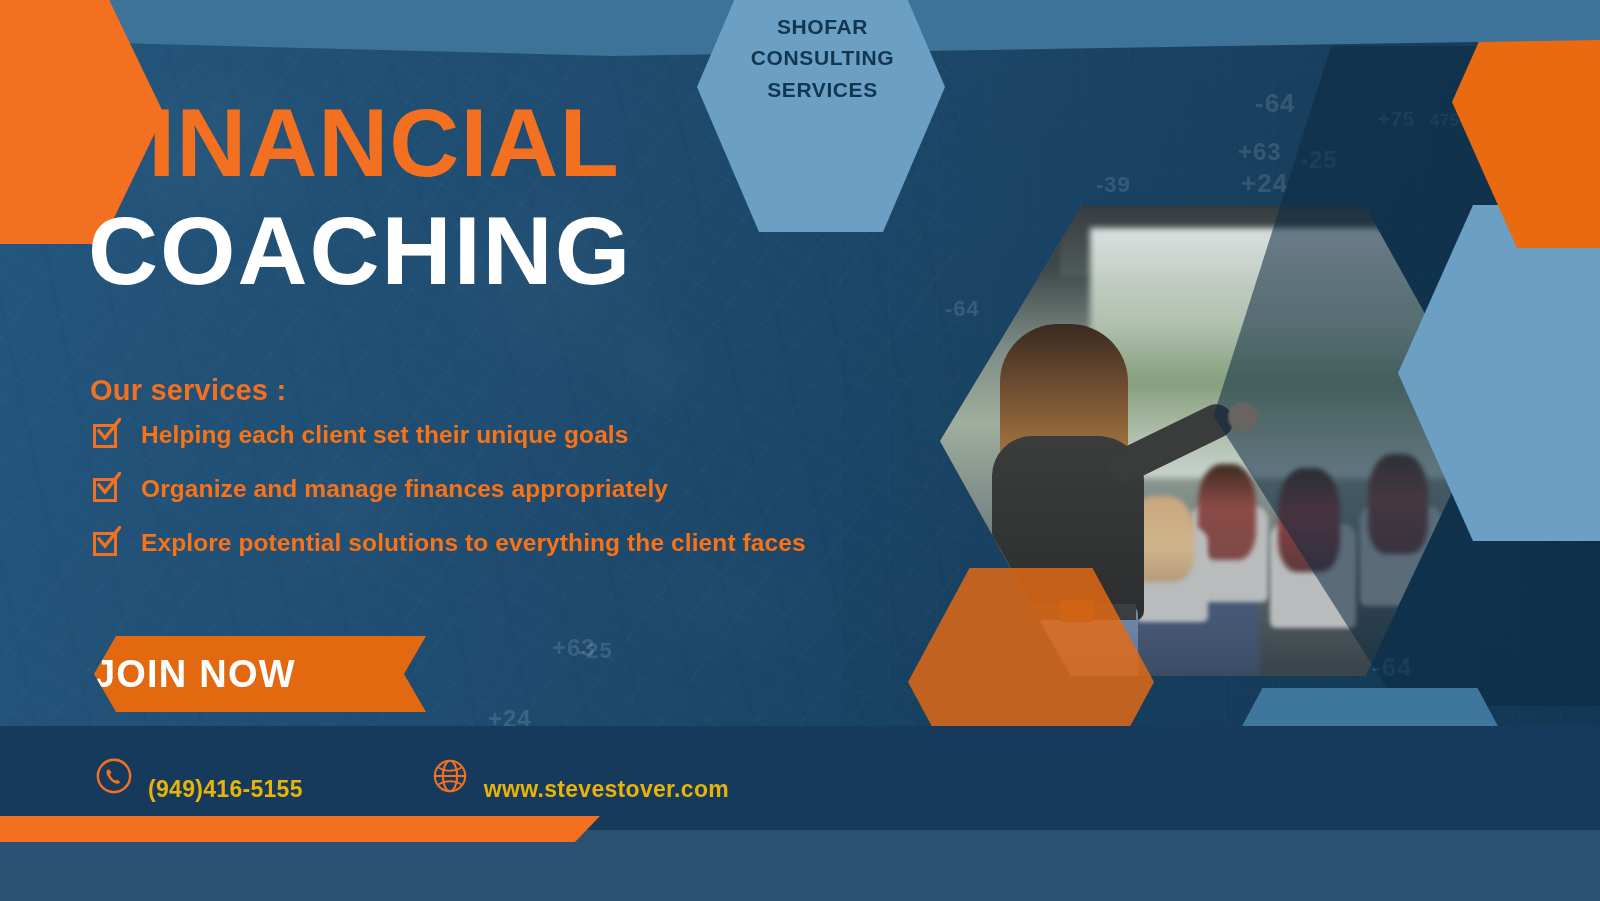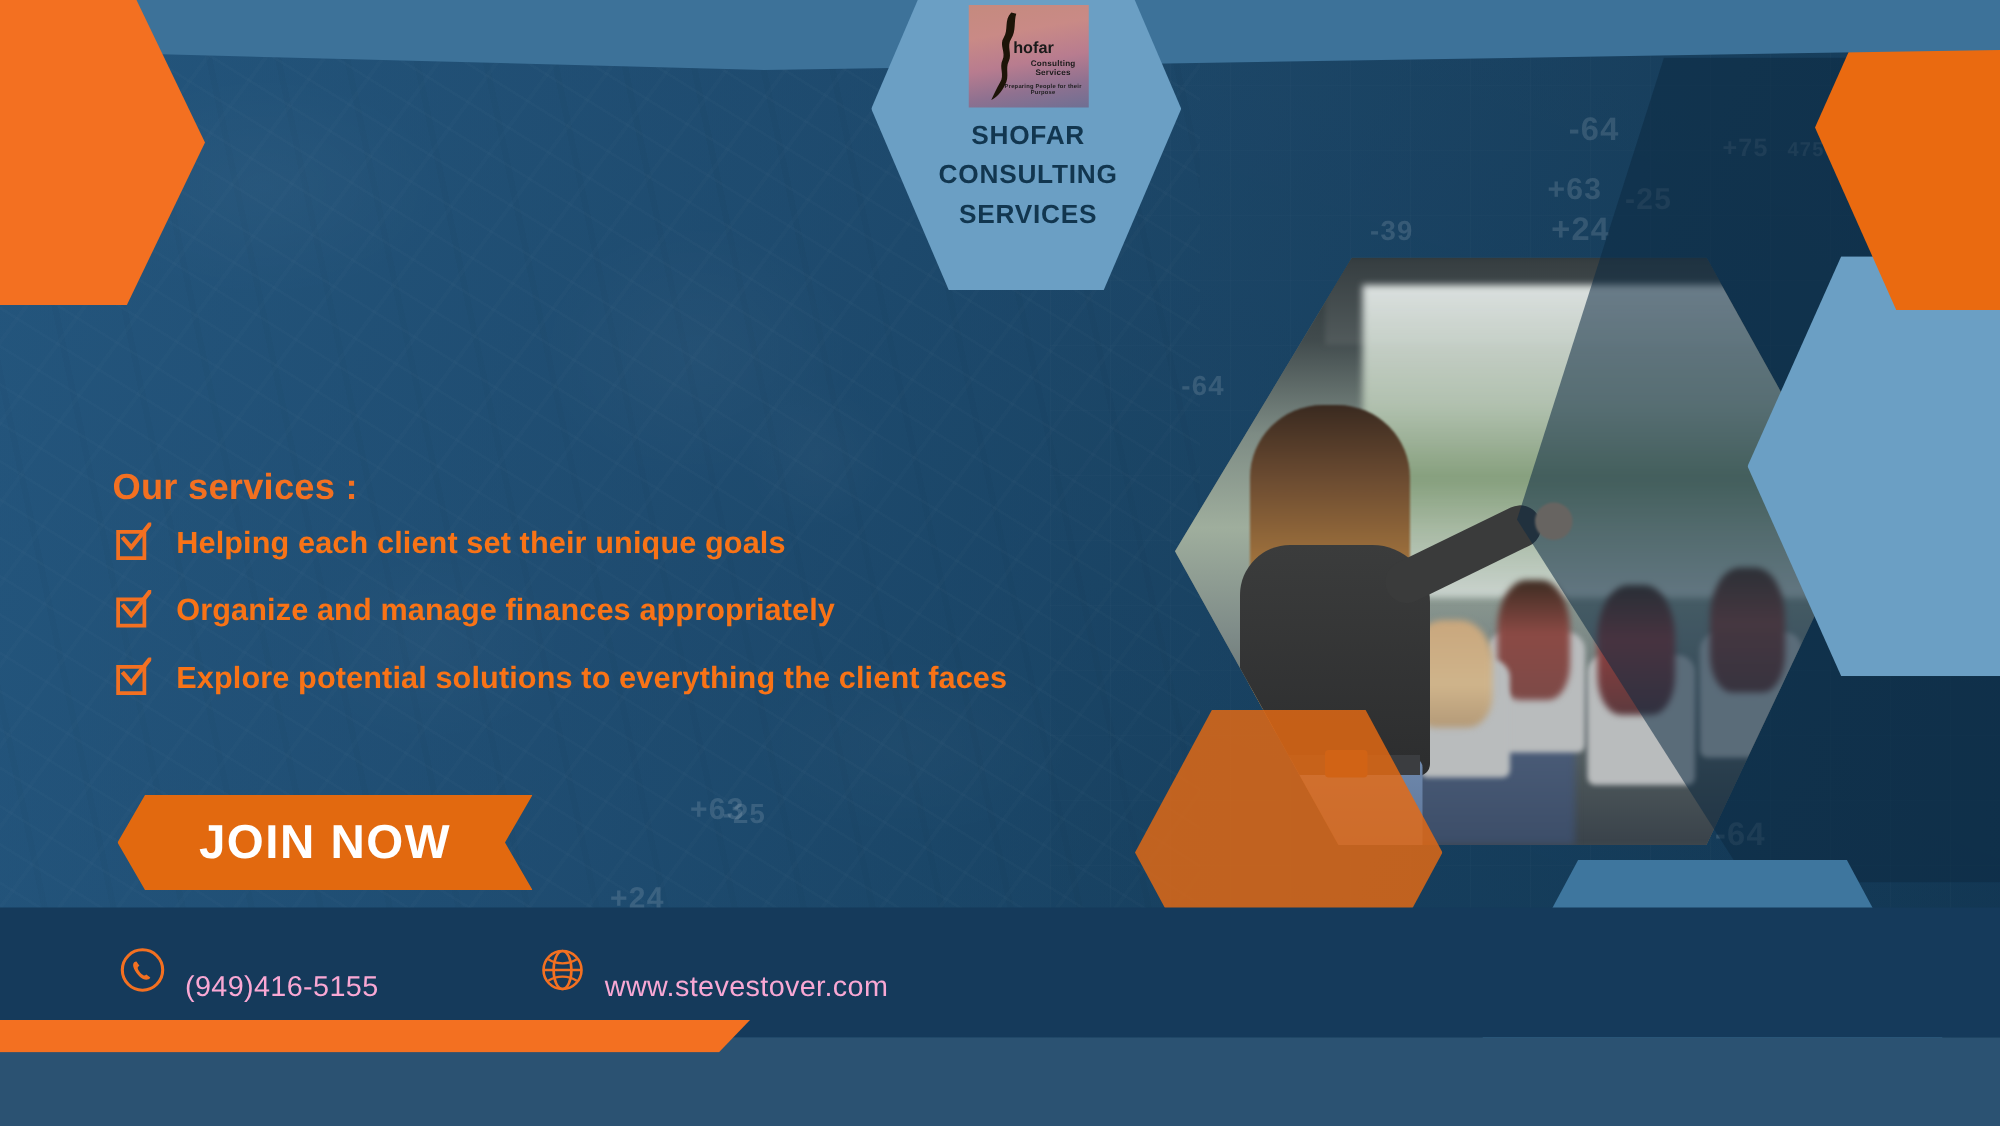--- a/index.html
+++ b/index.html
@@ -209,29 +209,29 @@
   .svc-item{display:flex;align-items:center;height:54px;}
   .cbox{position:relative;width:26px;height:26px;flex:0 0 26px;margin-right:22px;}
   .cbox-sq{position:absolute;left:0;top:2px;width:24px;height:24px;border:3px solid #F37021;}
   .cbox-chk{position:absolute;left:2px;top:-4px;width:26px;height:26px;}
   .svc-text{color:#f97316;font-weight:700;font-size:24.5px;letter-spacing:.1px;}
 
   .join-btn{
     position:absolute;left:94px;top:636px;width:332px;height:76px;
     background:#E2690F;
     clip-path:polygon(22px 0,332px 0,310px 38px,332px 76px,22px 76px,0 38px);
-    display:flex;align-items:center;justify-content:center;
+    display:flex;align-items:center;justify-content:flex-start;
     cursor:pointer;
   }
   .join-btn span{color:#fff;font-weight:700;font-size:38px;letter-spacing:1.2px;}
 
   .contact{position:absolute;left:95px;top:748px;display:flex;align-items:center;}
   .c-item{display:flex;align-items:center;margin-right:128px;}
   .c-icon{width:38px;height:38px;margin-right:15px;flex:0 0 38px;}
-  .c-text{color:#f9a8d4;font-weight:400;font-size:23px;letter-spacing:.3px;margin-top:28px;}
+  .c-text{color:#eab308;font-weight:700;font-size:23px;letter-spacing:.3px;margin-top:28px;}
 </style>
 </head>
 <body>
 
 <div class="banner">
 
   <div class="bg-base"></div>
   <div class="bg-money"></div>
   <div class="bg-chart"></div>
   <div class="bg-tint"></div>
@@ -284,35 +284,31 @@
   <div class="hex-bottom-blue" style="clip-path:polygon(25% 0%,75% 0%,100% 50%,75% 100%,25% 100%,0% 50%);"></div>
   <div class="hex-right-blue" style="clip-path:polygon(25% 0%,75% 0%,100% 50%,75% 100%,25% 100%,0% 50%);"></div>
   <div class="hex-right-orange" style="clip-path:polygon(25% 0%,75% 0%,100% 50%,75% 100%,25% 100%,0% 50%);"></div>
   <div class="hex-photo-orange" style="clip-path:polygon(25% 0%,75% 0%,100% 50%,75% 100%,25% 100%,0% 50%);"></div>
 
   <div class="top-band"></div>
   <div class="corner-orange"></div>
   <div class="hex-logo" style="clip-path:polygon(25% 0%,75% 0%,100% 50%,75% 100%,25% 100%,0% 50%);"></div>
 
   <div class="logo-wrap">
-    <div class="logo-img">
-      <svg class="shofar-horn" viewBox="0 0 30 74">
-        <path d="M18 2 C12 8 16 16 12 22 C8 28 14 34 11 40 C8 46 13 52 9 58 C6 63 4 68 2 72 C6 70 10 66 13 60 C17 53 13 47 16 41 C19 35 14 29 18 23 C22 17 20 9 22 3 Z" fill="#1d1408"></path>
-      </svg>
-      <div class="logo-img-text">hofar</div>
-      <div class="logo-img-sub">Consulting Services</div>
-      <div class="logo-img-tag">Preparing People for their Purpose</div>
-    </div>
     <div class="logo-text">
       <div>SHOFAR</div>
       <div>CONSULTING</div>
       <div>SERVICES</div>
     </div>
   </div>
 
+  <div class="headline">
+    <div class="h-fin">FINANCIAL</div>
+    <div class="h-coach">COACHING</div>
+  </div>
 
   <div class="svc-title">Our services :</div>
   <div class="svc-list" id="svc-list">
       <div class="svc-item">
         <div class="cbox">
           <div class="cbox-sq"></div>
           <svg class="cbox-chk" viewBox="0 0 26 26">
             <path d="M4 13 L10 20 L25 1" fill="none" stroke="#F37021" stroke-width="3.4" stroke-linecap="square"></path>
           </svg>
         </div>

